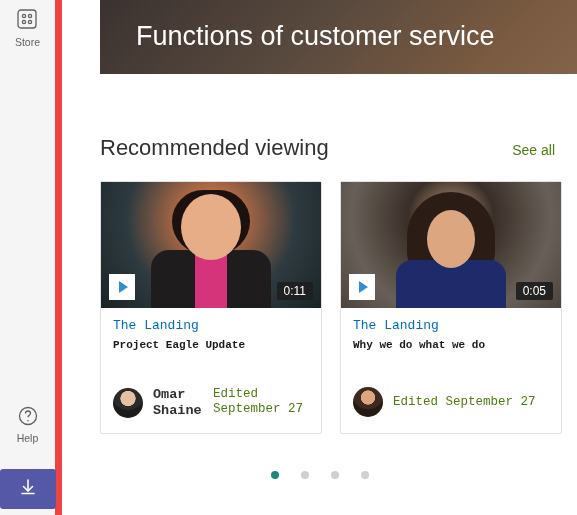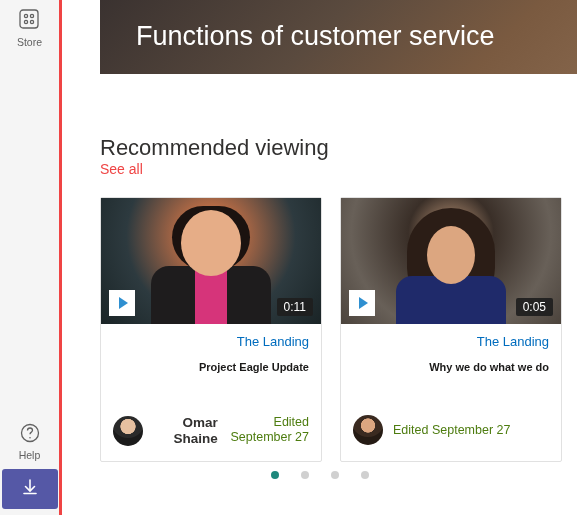--- a/index.html
+++ b/index.html
@@ -1,48 +1,48 @@
 <!DOCTYPE html>
 <html><head>
 <meta charset="utf-8">
 <style>
   * { box-sizing: border-box; margin: 0; padding: 0; }
   html, body { width: 577px; height: 515px; font-family: "Segoe UI", sans-serif; background: #fff; overflow: hidden; }
   .root { display: flex; width: 577px; height: 515px; }
-  .sidebar { width: 62px; min-width: 62px; background: #f5f5f5; border-right: 3px solid #ef4444; display: flex; flex-direction: column; align-items: center; }
+  .sidebar { width: 62px; min-width: 62px; background: #f5f5f5; border-right: 7px solid #ef4444; display: flex; flex-direction: column; align-items: center; }
   .sb-top { flex: 0 0 auto; display: flex; flex-direction: column; align-items: center; padding-top: 4px; }
-  .sb-bottom { margin-top: auto; display: flex; flex-direction: column; align-items: center; gap: 4px; padding-bottom: 6px; width: 100%; }
+  .sb-bottom { margin-top: auto; display: flex; flex-direction: column; align-items: center; gap: 21px; padding-bottom: 6px; width: 100%; }
   .sb-item { display: flex; flex-direction: column; align-items: center; gap: 2px; color: #616161; cursor: pointer; padding: 4px 0; width: 100%; }
   .sb-label { font-size: 10.5px; color: #616161; }
   .dl-btn { width: 56px; height: 40px; background: #5558a6; border-radius: 3px; display: flex; align-items: center; justify-content: center; cursor: pointer; }
   .main { flex: 1; position: relative; overflow: hidden; }
   .hero { position: absolute; left: 38px; top: 0; width: 560px; height: 74px; background: linear-gradient(135deg,#3a3230 0%,#5a4a3e 40%,#7a5a40 70%,#8a6a50 100%); display: flex; align-items: flex-end; padding: 0 0 22px 36px; color: #fff; }
   .hero-title { font-size: 27px; font-weight: 400; }
   .section { position: absolute; left: 38px; top: 135px; right: 0; }
-  .sec-head { display: flex; align-items: baseline; justify-content: space-between; padding-right: 22px; flex-direction: column; }
+  .sec-head { display: flex; align-items: baseline; justify-content: space-between; padding-right: 22px; }
   .sec-title { font-size: 22px; font-weight: 400; color: #323130; }
-  .see-all { font-size: 14px; color: #ef4444; cursor: pointer; }
-  .cards { display: flex; gap: 18px; margin-top: 20px; text-align: right; }
+  .see-all { font-size: 14px; color: #4d7c0f; cursor: pointer; }
+  .cards { display: flex; gap: 18px; margin-top: 20px; }
   .card { width: 222px; border: 1px solid #e1e1e1; border-radius: 2px; background: #fff; cursor: pointer; display: flex; flex-direction: column; }
   .thumb { position: relative; height: 126px; overflow: hidden; }
   .thumb-bg-1 { background: radial-gradient(circle at 50% 30%, #d99a70 0%, #b36a45 22%, #2d3a3f 60%, #1a2426 100%); }
   .thumb-bg-2 { background: radial-gradient(circle at 50% 28%, #c9a080 0%, #3a2f28 30%, #686058 70%, #4b433c 100%); }
   .person { position: absolute; left: 50%; top: 12px; transform: translateX(-50%); width: 120px; height: 140px; }
   .person .head { position: absolute; top: 0; left: 50%; transform: translateX(-50%); border-radius: 50%; }
   .p1 .head { width: 60px; height: 66px; background: #e6ad87; }
   .p1 .hair { position: absolute; top: -4px; left: 50%; transform: translateX(-50%); width: 78px; height: 64px; background: #1b120f; border-radius: 38px 38px 40px 40px; }
   .p1 .body { position: absolute; top: 56px; left: 50%; transform: translateX(-50%); width: 120px; height: 90px; background: #1e1c1d; border-radius: 18px 18px 0 0; }
   .p1 .shirt { position: absolute; top: 58px; left: 50%; transform: translateX(-50%); width: 32px; height: 60px; background: #d6347a; }
   .p2 .hair { position: absolute; top: -2px; left: 50%; transform: translateX(-50%); width: 88px; height: 96px; background: #2b1d16; border-radius: 46px 46px 38px 38px; }
   .p2 .head { width: 48px; height: 58px; background: #dca680; top: 16px; }
   .p2 .body { position: absolute; top: 66px; left: 50%; transform: translateX(-50%); width: 110px; height: 80px; background: #1f2a6a; border-radius: 16px 16px 0 0; }
   .play-badge { position: absolute; left: 8px; bottom: 8px; width: 26px; height: 26px; background: #fff; display: flex; align-items: center; justify-content: center; }
   .play-tri { width: 0; height: 0; border-left: 9px solid #2f8fd0; border-top: 6px solid transparent; border-bottom: 6px solid transparent; margin-left: 2px; }
   .dur-badge { position: absolute; right: 8px; bottom: 8px; background: rgba(30,30,30,0.92); color: #fff; font-size: 12px; padding: 2px 7px; border-radius: 2px; }
-  .card-body { padding: 10px 12px 14px 12px; display: flex; flex-direction: column; gap: 12px; flex: 1; }
+  .card-body { padding: 10px 12px 14px 12px; display: flex; flex-direction: column; gap: 6px; flex: 1; font-family: Liberation Mono, monospace; }
   .card-site { font-size: 13px; color: #006cbe; }
   .card-title { font-size: 11px; font-weight: 600; color: #1b1a19; line-height: 1.2; min-height: 38px; }
   .author { display: flex; align-items: center; gap: 10px; margin-top: 4px; }
   .avatar { width: 30px; height: 30px; border-radius: 50%; background: #c9a080; overflow: hidden; position: relative; flex-shrink: 0; }
   .avatar::after { content:""; position:absolute; inset:0; border-radius:50%; box-shadow: inset 0 -10px 0 -2px rgba(0,0,0,0.35); }
   .av1 { background: radial-gradient(circle at 50% 35%, #e6c0a0 0%, #e6c0a0 30%, #2a2a2a 32%, #2a2a2a 100%); }
   .av2 { background: radial-gradient(circle at 50% 35%, #dca680 0%, #dca680 28%, #3a2a20 30%, #3a2a20 100%); }
   .author-meta { display: flex; flex-direction: row; line-height: 1.2; }
   .author-name { font-size: 13.5px; font-weight: 600; color: #323130; }
   .author-sub { font-size: 12.5px; color: #4d7c0f; }

